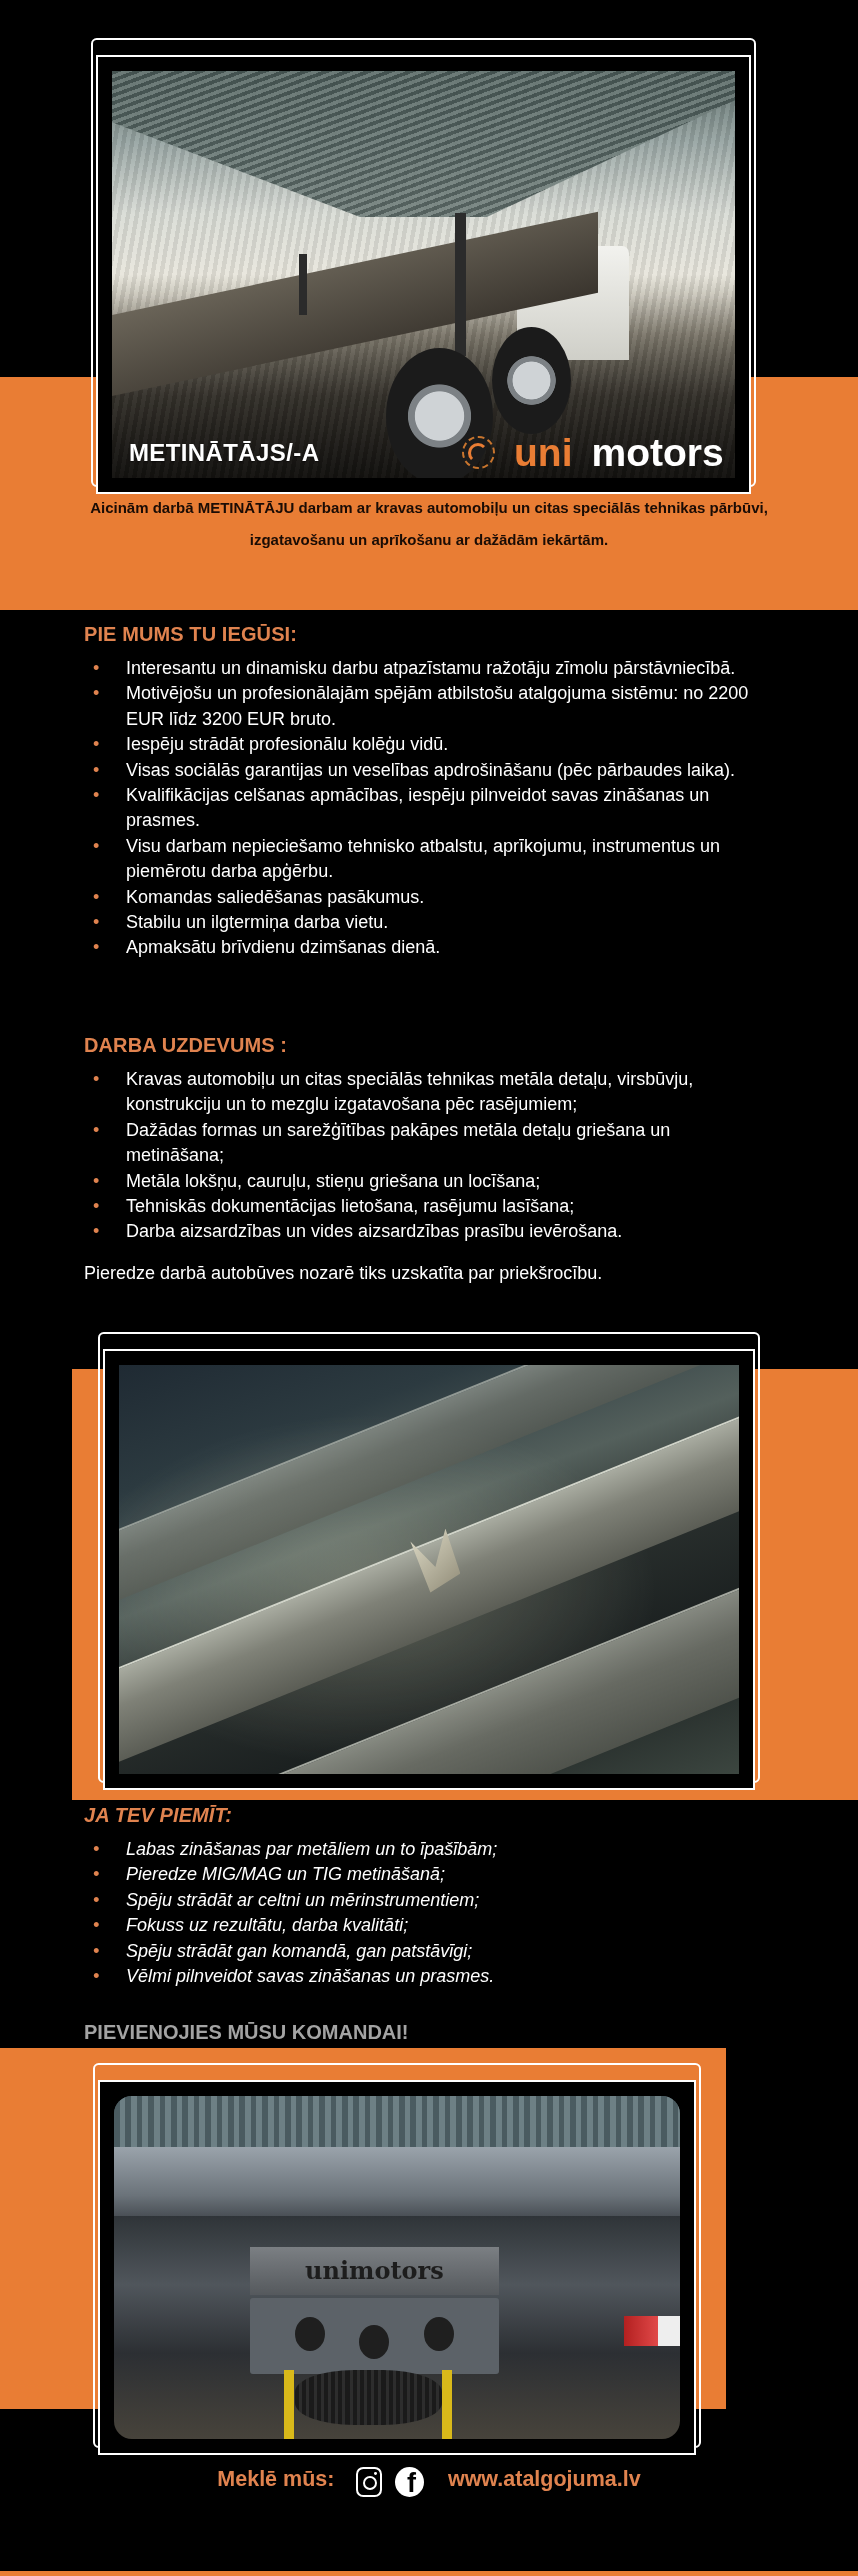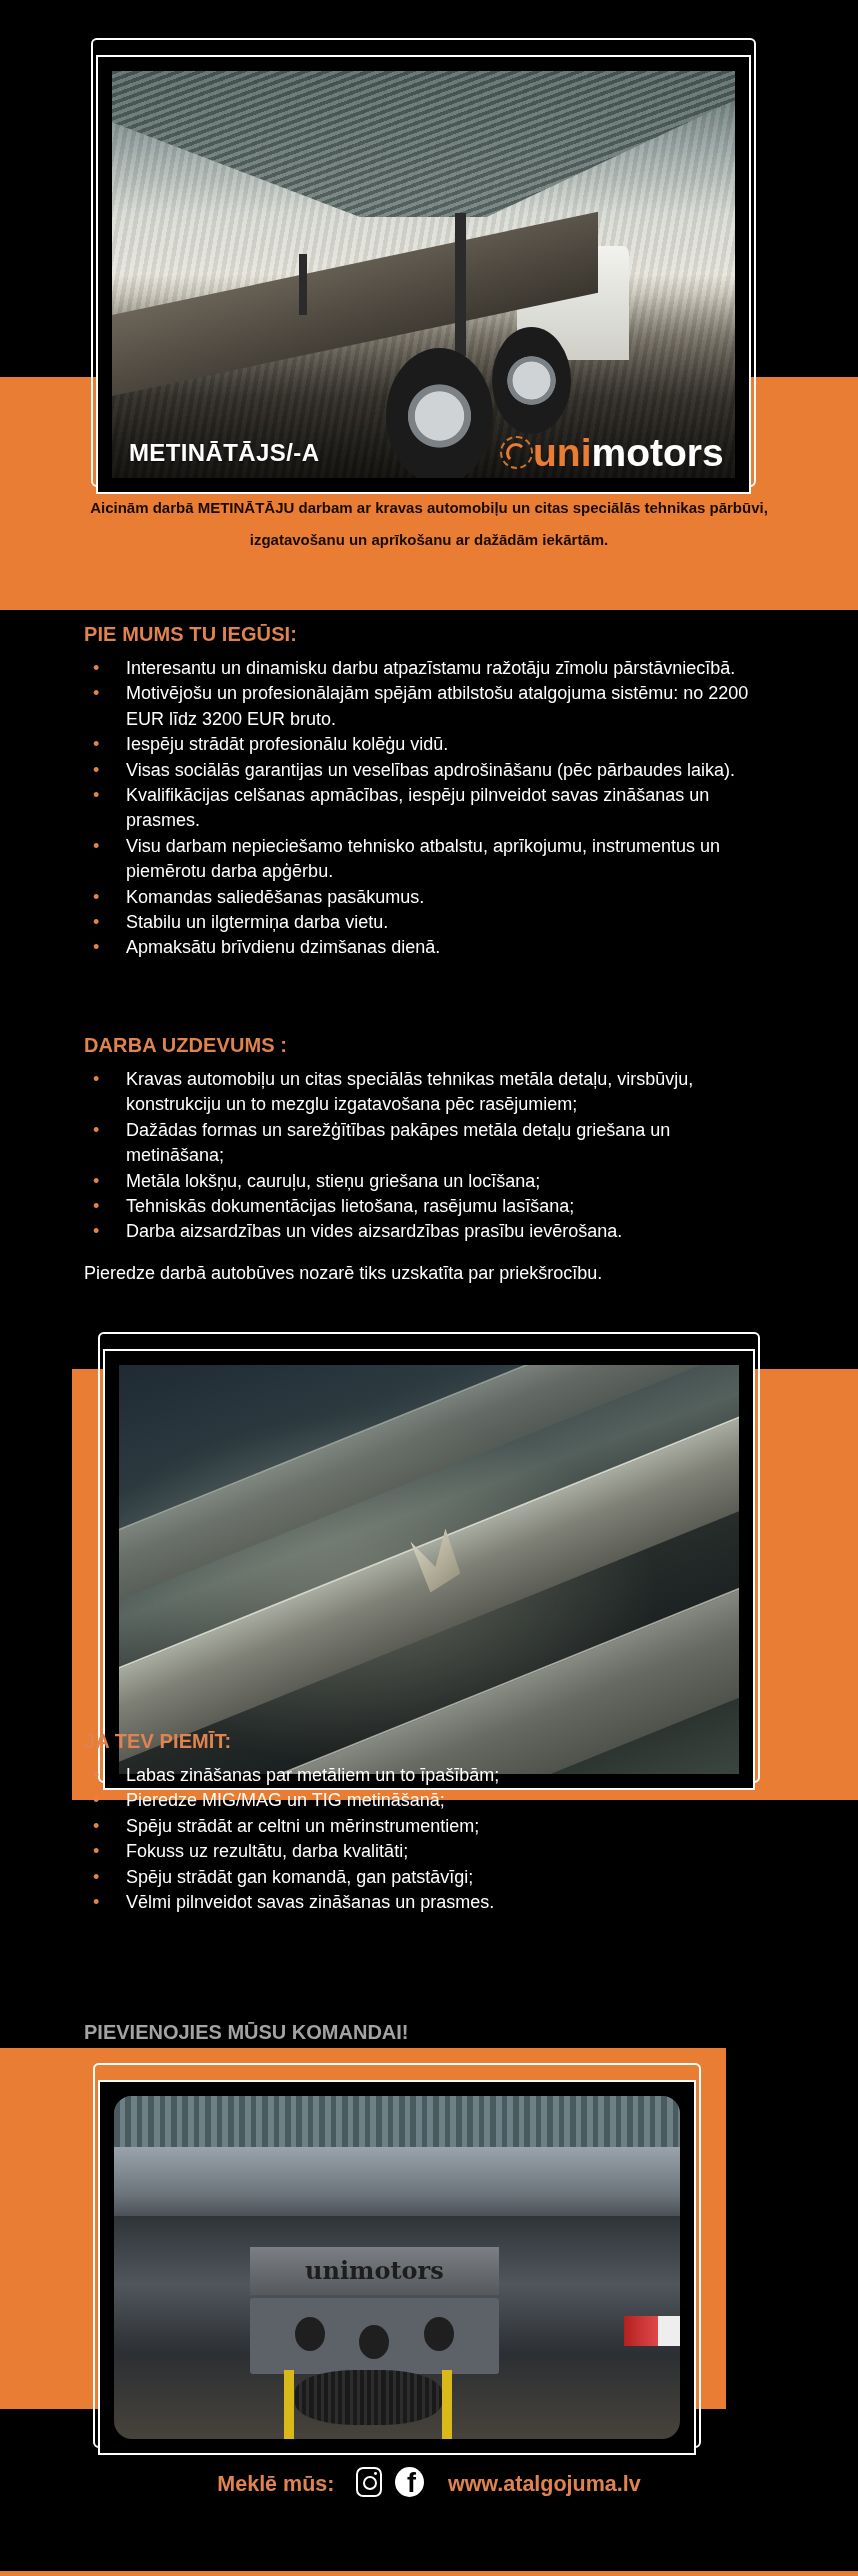--- a/index.html
+++ b/index.html
@@ -42,21 +42,21 @@
   .photo1 .post { position:absolute; background:#2b2b2b; }
   .photo1 .truckcab {
     position:absolute; right:17%; top:43%; width:18%; height:28%;
     background:linear-gradient(180deg,#f2f2ee,#cfcfc8); border-radius:2.9px 7.2px 0 0;
   }
   .photo1-caption {
     position:absolute; left:17px; bottom:11.4px; font-weight:bold; font-size:24px;
     letter-spacing:0.4px; color:#fff; text-shadow:0 0.7px 1.4px rgba(0,0,0,.6);
   }
   .brand-logo {
-    position:absolute; right:11.4px; bottom:5.7px; display:flex; align-items:center; gap:0;
+    position:absolute; right:11.4px; bottom:5.7px; display:flex; align-items:center; gap:19px;
     font-weight:bold; font-size:39px; line-height:1;
   }
   .brand-gear {
     width:33px; height:33px; border-radius:50%; border:2.1px dashed #C8752E; box-sizing:border-box;
     position:relative;
   }
   .brand-gear::after {
     content:""; position:absolute; left:4.3px; top:4.3px; width:20px; height:20px; border-radius:50%;
     border:3.6px solid #E97D34; border-right-color:transparent; border-bottom-color:transparent; box-sizing:border-box;
   }
@@ -136,21 +136,21 @@
     content:"•"; position:absolute; left:0; top:0; color:#E0834F; font-size:18px;
   }
   .note { position:absolute; left:84px; top:1261px; font-size:18px; line-height:25px; color:#fff; }
 
   .cta-heading {
     position:absolute; left:84px; top:2019px; font-size:20px; font-weight:bold; color:#a3a3a3; line-height:26px;
   }
 
   
   .footer {
-    position:absolute; top:2467px; left:0; width:858px; display:flex; justify-content:center; align-items:flex-end; gap:0;
+    position:absolute; top:2467px; left:0; width:858px; display:flex; justify-content:center; align-items:flex-start; gap:0;
   }
   .footer-label { font-size:21.5px; font-weight:bold; color:#E0834F; margin-right:21.5px; }
   .icon-ig {
     width:26px; height:30px; border:2.9px solid #fff; border-radius:7.2px; box-sizing:border-box; position:relative; margin-right:13px;
   }
   .icon-ig::before {
     content:""; position:absolute; left:5px; top:7.2px; width:10px; height:10px; border:2.1px solid #fff; border-radius:50%;
   }
   .icon-ig::after {
     content:""; position:absolute; right:2.9px; top:2.9px; width:2.9px; height:2.9px; background:#fff; border-radius:50%;
@@ -227,21 +227,21 @@
   <div class="frame-inner">
     <div class="photo photo2">
       <div class="beam" style="top:4%;height:64px;opacity:.6;"></div>
       <div class="beam" style="top:38%;"></div>
       <div class="beam" style="top:80%;height:100px;opacity:.75;"></div>
       <div class="bracket"></div>
     </div>
   </div>
 </div>
 
-<div class="section" style="top:1728px;">
+<div class="section" style="top:1802px;font-style:italic;">
   <h2>JA TEV PIEMĪT:</h2>
   <ul>
     <li>Labas zināšanas par metāliem un to īpašībām;</li>
     <li>Pieredze  MIG/MAG un TIG metināšanā;</li>
     <li>Spēju strādāt ar celtni un mērinstrumentiem;</li>
     <li>Fokuss uz rezultātu, darba kvalitāti;</li>
     <li>Spēju strādāt gan komandā, gan patstāvīgi;</li>
     <li>Vēlmi pilnveidot savas zināšanas un prasmes.</li>
   </ul>
 </div>

